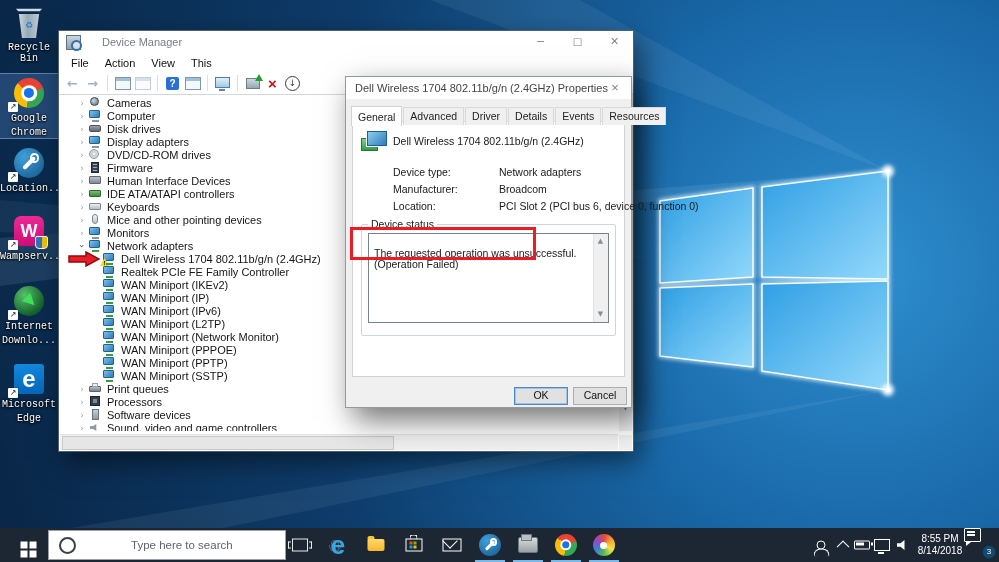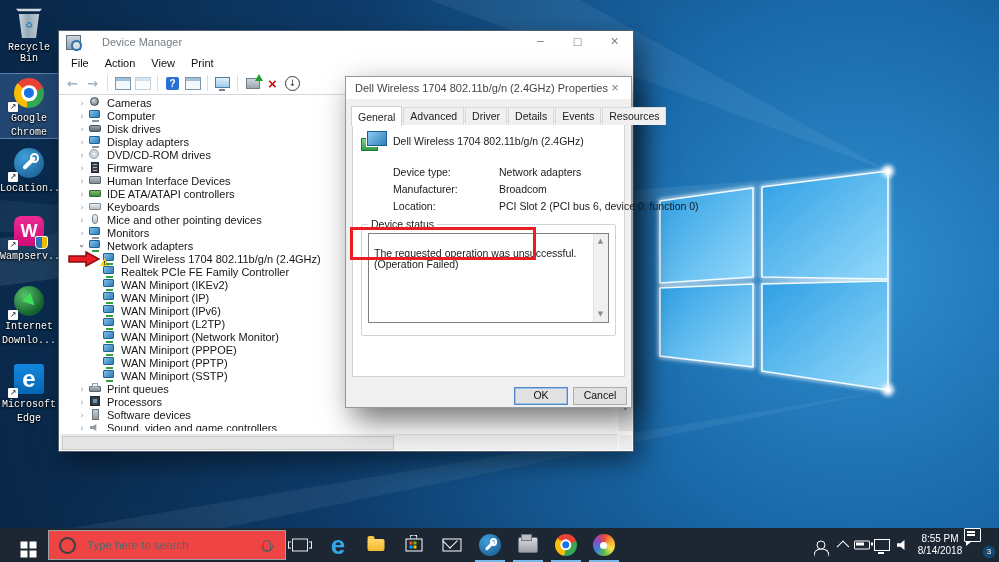--- a/index.html
+++ b/index.html
@@ -148,21 +148,21 @@
       font-size:10.5px;text-align:center;line-height:15px;cursor:pointer;color:#111;}
   #btn-ok{left:168px;border-color:#4f87c5;box-shadow:0 0 0 1px #9fc3e8 inset;}
   #btn-cancel{left:227px;}
   #anno-rect{position:absolute;left:4px;top:150px;width:180px;height:27px;border:3px solid #ec1c24;z-index:40;}
 
   
   #taskbar{left:0;top:528px;width:999px;height:34px;background:#1d2633;z-index:20;display:flex;align-items:center;}
   #start{width:48px;height:34px;position:relative;cursor:pointer;flex:none;}
   #start .grid{position:absolute;left:50%;top:50%;transform:translate(-50%,-50%);width:7px;height:7px;background:#fff;
       box-shadow:9px 0 #fff,0 9px #fff,9px 9px #fff;}
-  #searchbox{width:236px;height:28px;background:#ef4444;border:1px solid #9aa0a6;display:flex;align-items:center;flex:none;position:relative;cursor:text;}
+  #searchbox{width:236px;height:28px;background:#ffffff;border:1px solid #9aa0a6;display:flex;align-items:center;flex:none;position:relative;cursor:text;gap:44px;}
   #searchbox .ring{width:13px;height:13px;border:2px solid #3c4043;border-radius:50%;margin:0 9px 0 10px;flex:none;}
   #searchbox input{border:none;outline:none;flex:1;font-size:11.5px;color:#333;font-family:"Liberation Sans",sans-serif;background:transparent;}
   #searchbox input::placeholder{color:#5f6368;opacity:1;}
   .mic{width:6px;height:9px;border:1.5px solid #5a5a5a;border-radius:3px;position:relative;margin-right:14px;flex:none;}
   .mic::after{content:"";position:absolute;left:-3px;top:4px;width:10px;height:6px;border:1.5px solid #5a5a5a;border-top:none;border-radius:0 0 6px 6px;}
   .tbi{position:absolute;top:0;width:36px;height:34px;cursor:pointer;}
   .tbi .art{position:absolute;left:50%;top:50%;transform:translate(-50%,-50%);}
   .tbi .runline{position:absolute;left:3px;right:3px;bottom:0;height:2px;background:#76b9ed;}
   .ta-task-view{width:14px;height:11px;border:1.5px solid #e6eaee;position:relative;background:transparent;}
   .ta-task-view::before{content:"";position:absolute;left:-5px;top:2px;width:2px;height:5px;border:1.5px solid #e6eaee;border-right:none;}
@@ -303,21 +303,21 @@
       <div class="winbtns">
         <span class="winbtn">–</span>
         <span class="winbtn glyph" style="font-size:10px;">□</span>
         <span class="winbtn" style="font-size:14px;">×</span>
       </div>
     </div>
     <div id="dm-menu">
         <span class="menu-item">File</span>
         <span class="menu-item">Action</span>
         <span class="menu-item">View</span>
-        <span class="menu-item">Print</span>
+        <span class="menu-item">This</span>
       </div>
     <div id="dm-toolbar">
         <span class="tb">
           <span class="tb-arrow glyph">←</span>
         </span>
         <span class="tb">
           <span class="tb-arrow glyph">→</span>
         </span>
         <span class="tb-sep"></span>
         <span class="tb">

